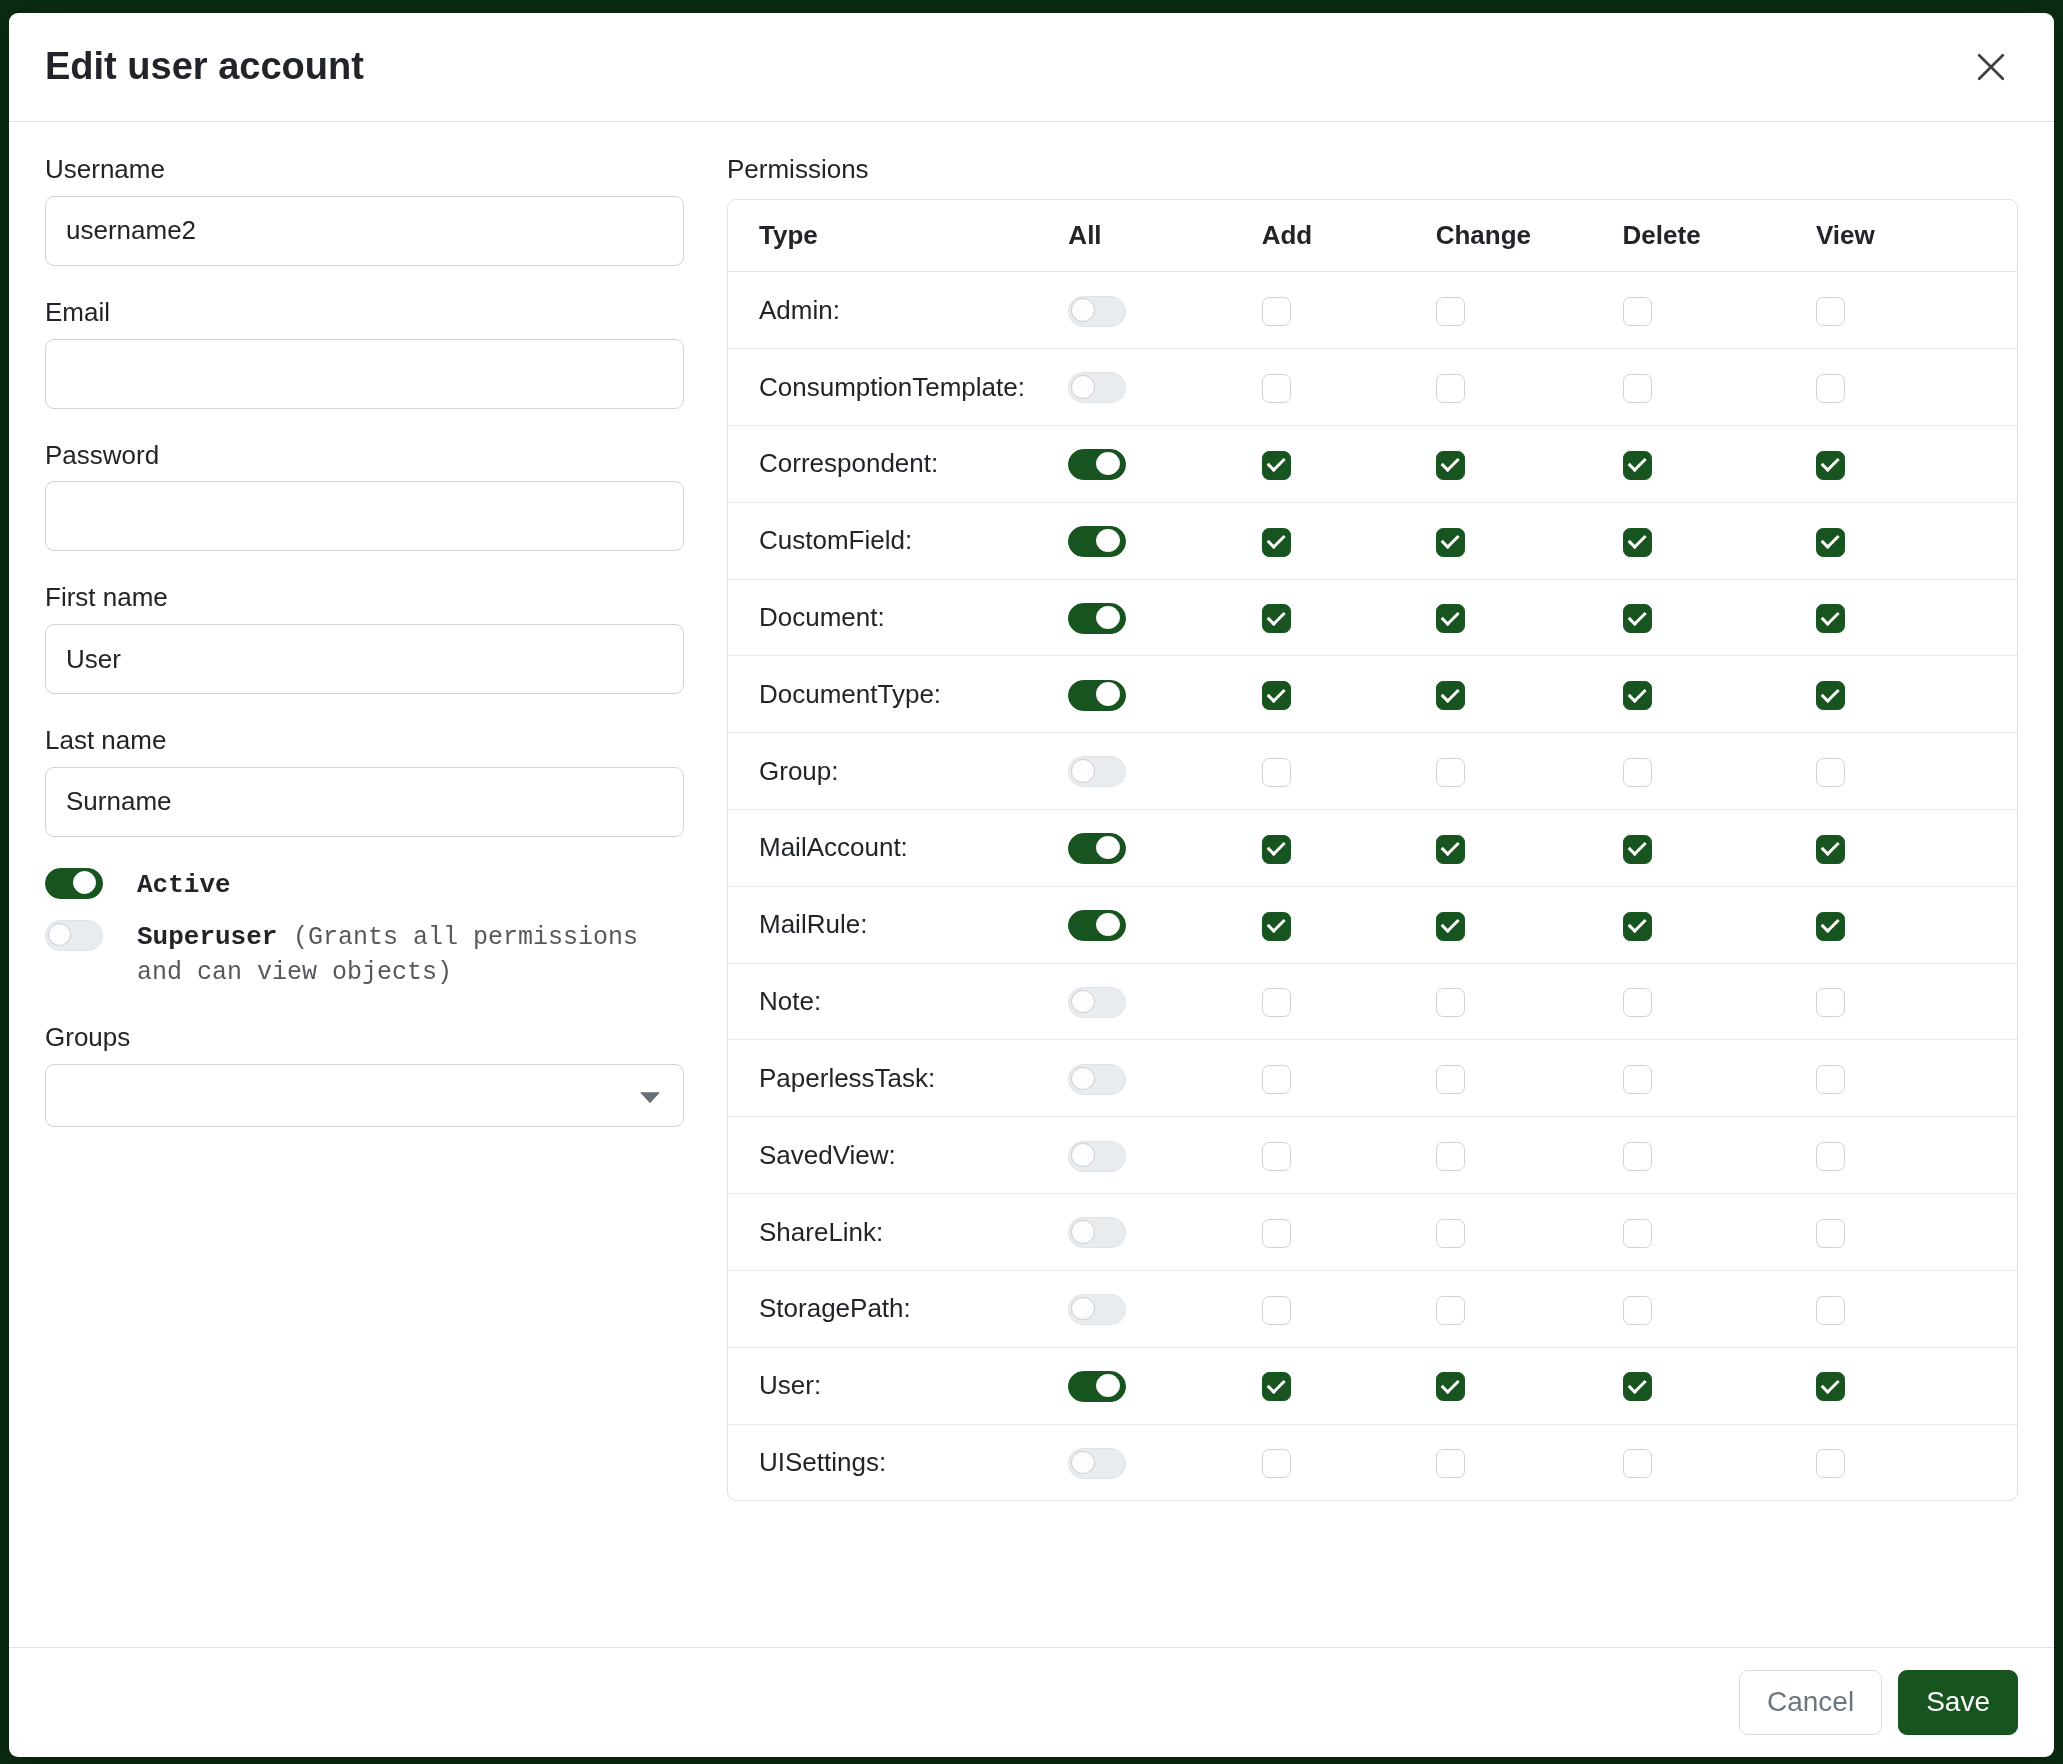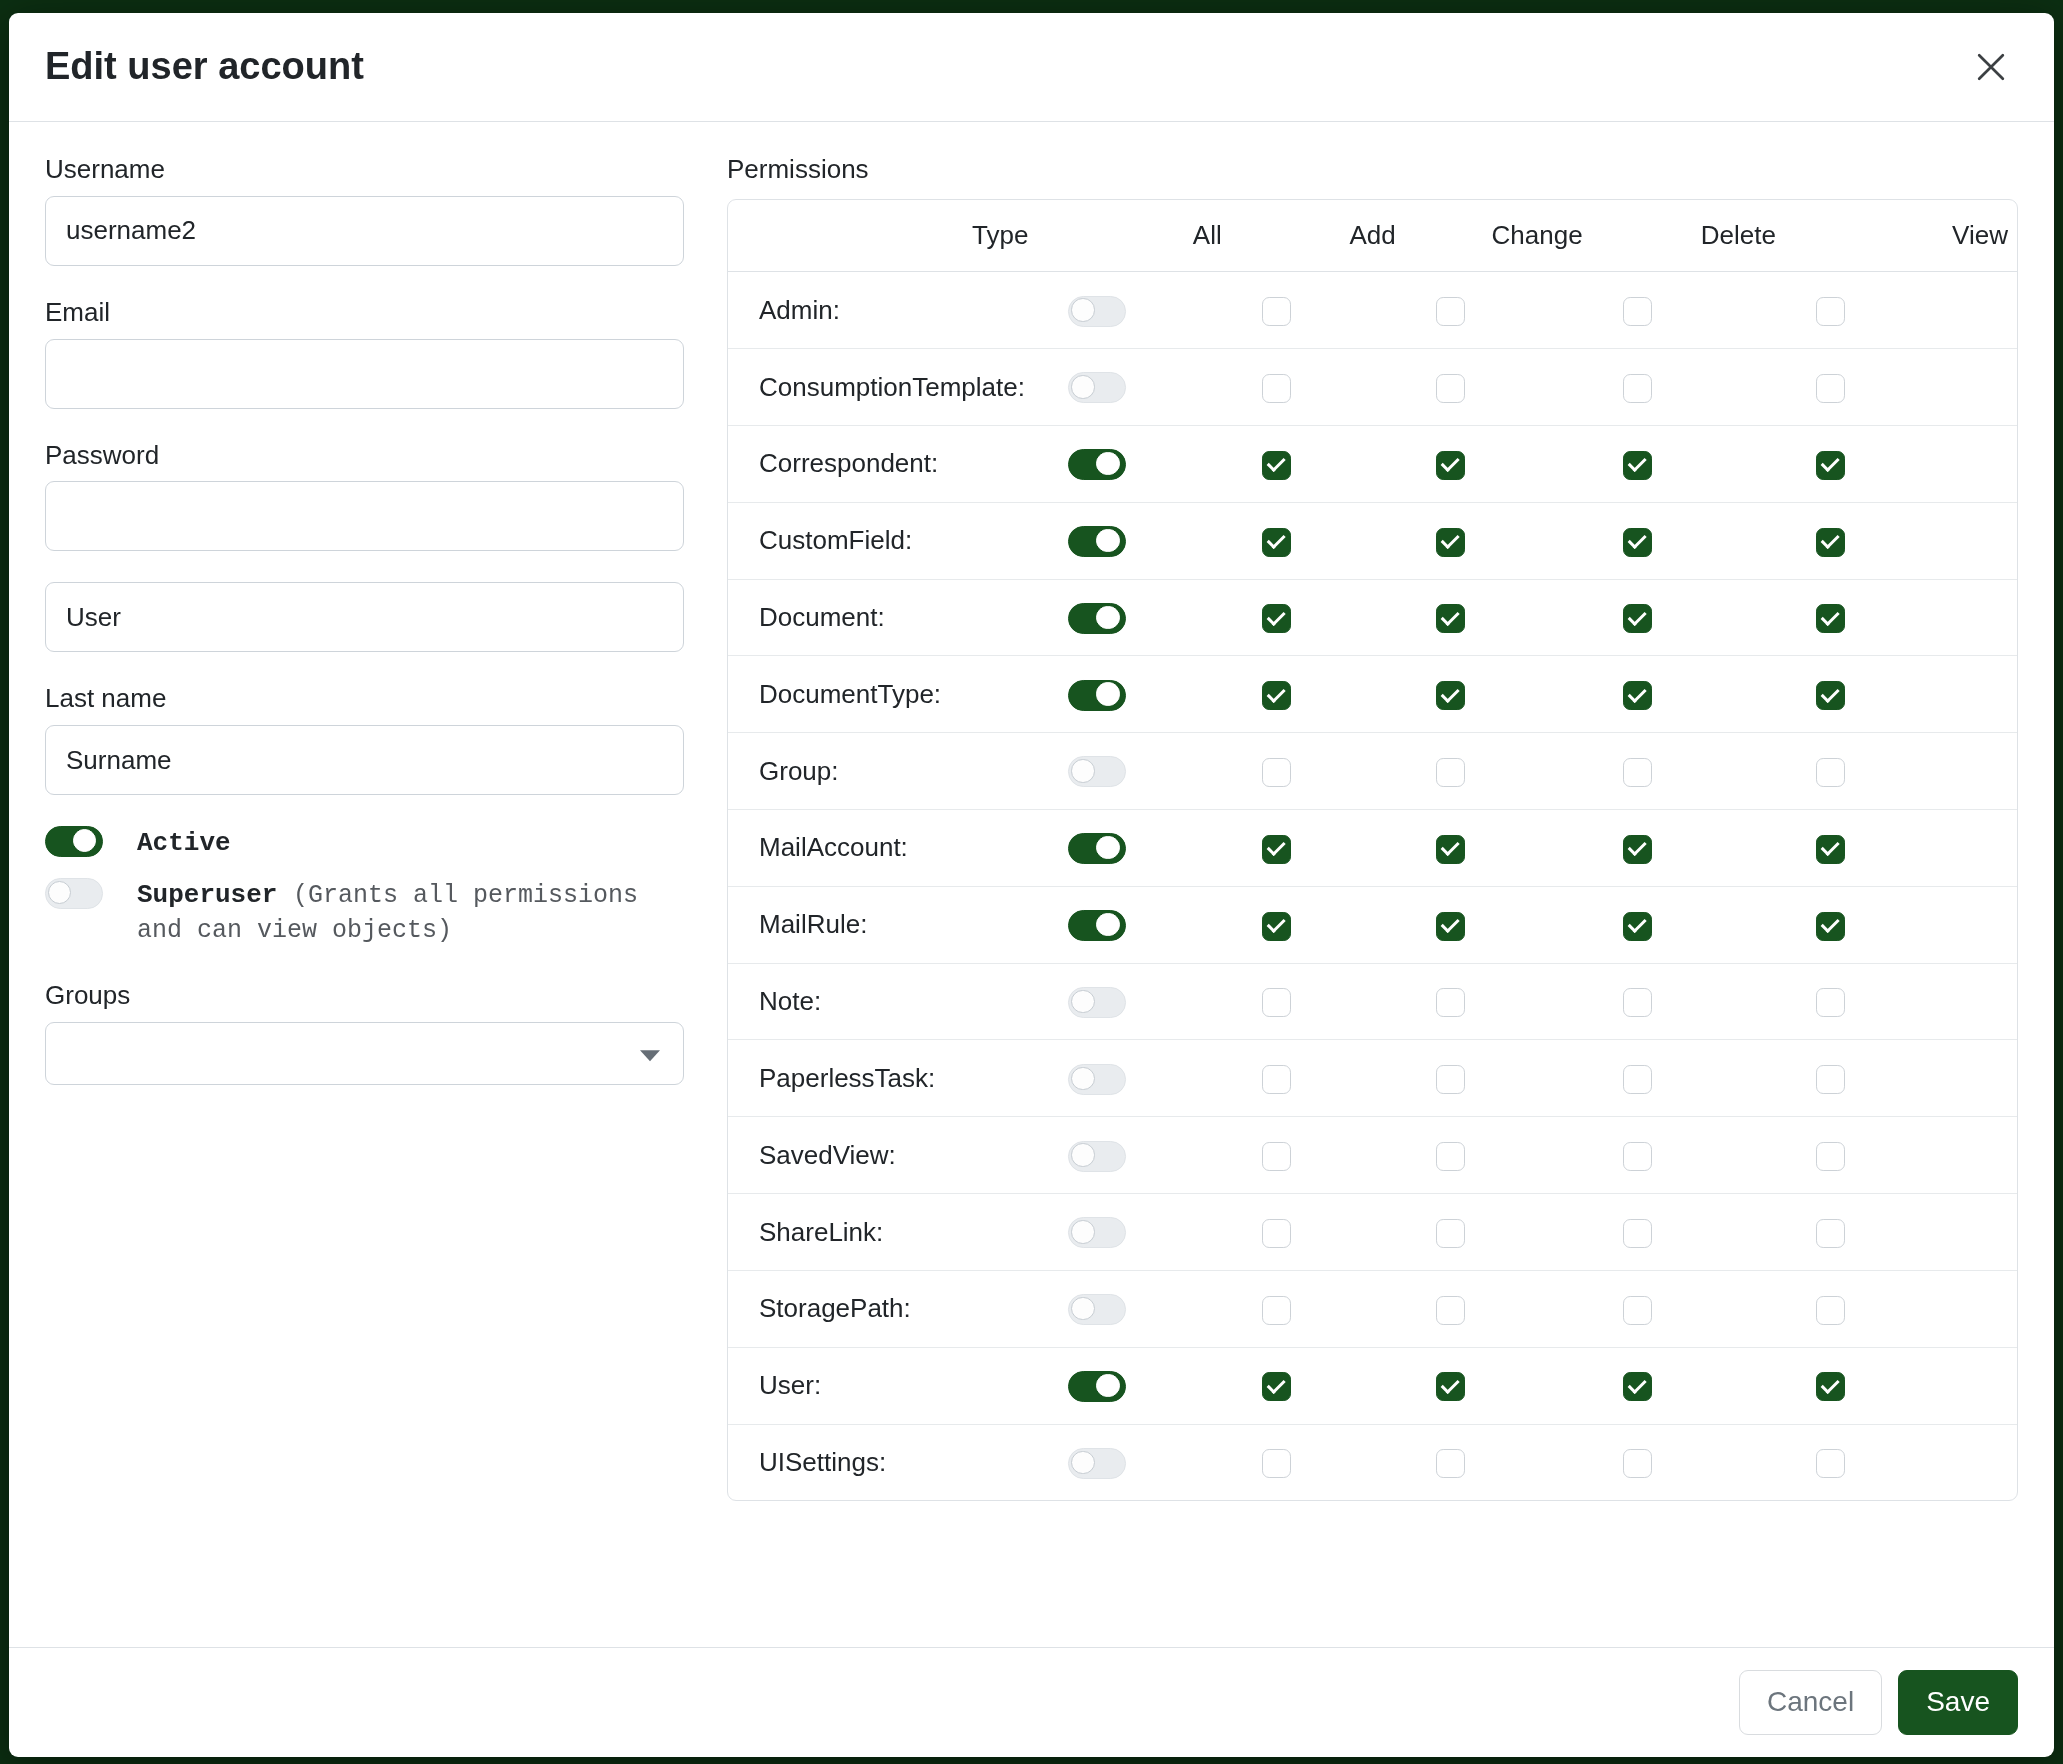--- a/index.html
+++ b/index.html
@@ -67,21 +67,21 @@
     border-top:11.7px solid #666e76;
   }
   
   .right-col{flex:1;min-width:0;}
   .perm-label{font-size:26px;margin-bottom:14.4px;line-height:31px;}
   .perm-table{
     width:100%;border-collapse:separate;border-spacing:0;
     border:1.8px solid var(--border);border-radius:9px;font-size:26px;
   }
   .perm-table th{
-    text-align:right;font-weight:400;padding:20px 9px 20px 31px;
+    text-align:left;font-weight:700;padding:20px 9px 20px 31px;
     border-bottom:1.8px solid var(--border);
   }
   .perm-table td{
     padding:21.6px 9px 21.6px 31px;vertical-align:middle;
     border-bottom:1.8px solid #e7eaec;
   }
   .perm-table tbody tr:last-child td{border-bottom:none;}
   .cb{
     width:29px;height:29px;border:1.8px solid #cdd2d7;border-radius:7.2px;background:#fff;
     position:relative;display:inline-block;vertical-align:middle;cursor:pointer;
@@ -130,20 +130,21 @@
         <label class="form-label">Email</label>
         <input class="text-input" value="" style="">
       </div>
 
       <div class="form-group">
         <label class="form-label">Password</label>
         <input class="text-input" value="" style="">
       </div>
 
       <div class="form-group">
+        <label class="form-label">First name</label>
         <input class="text-input" value="User" style="">
       </div>
 
       <div class="form-group">
         <label class="form-label">Last name</label>
         <input class="text-input" value="Surname" style="">
       </div>
 
       <div class="check-row">
         <div class="switch on">

